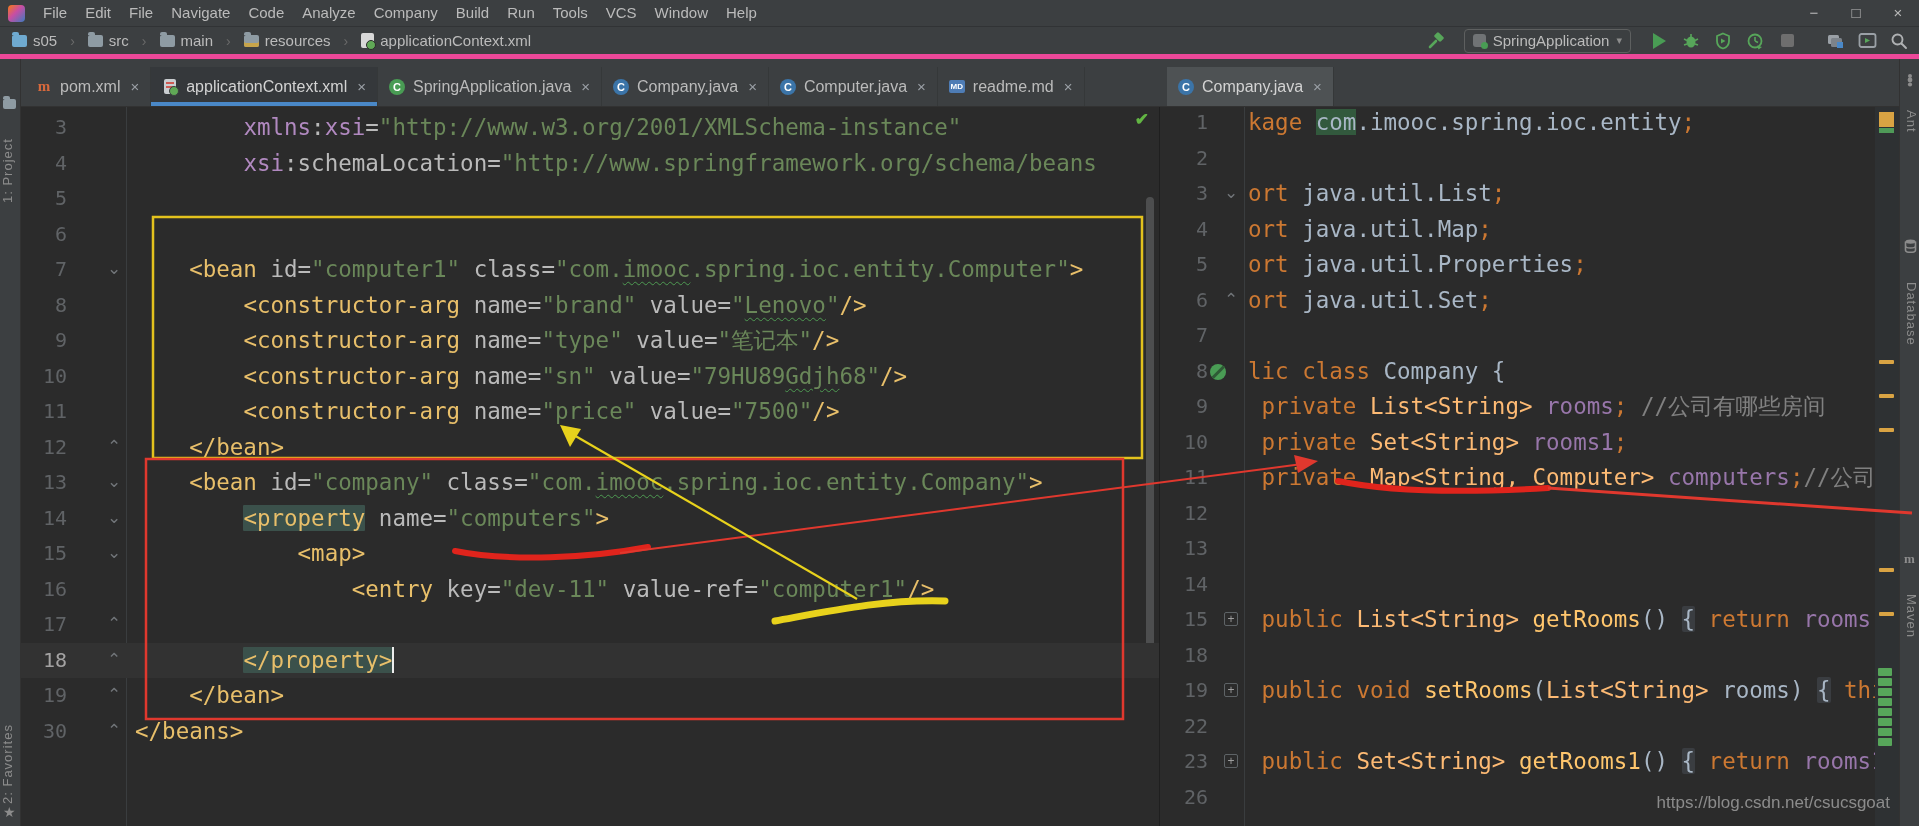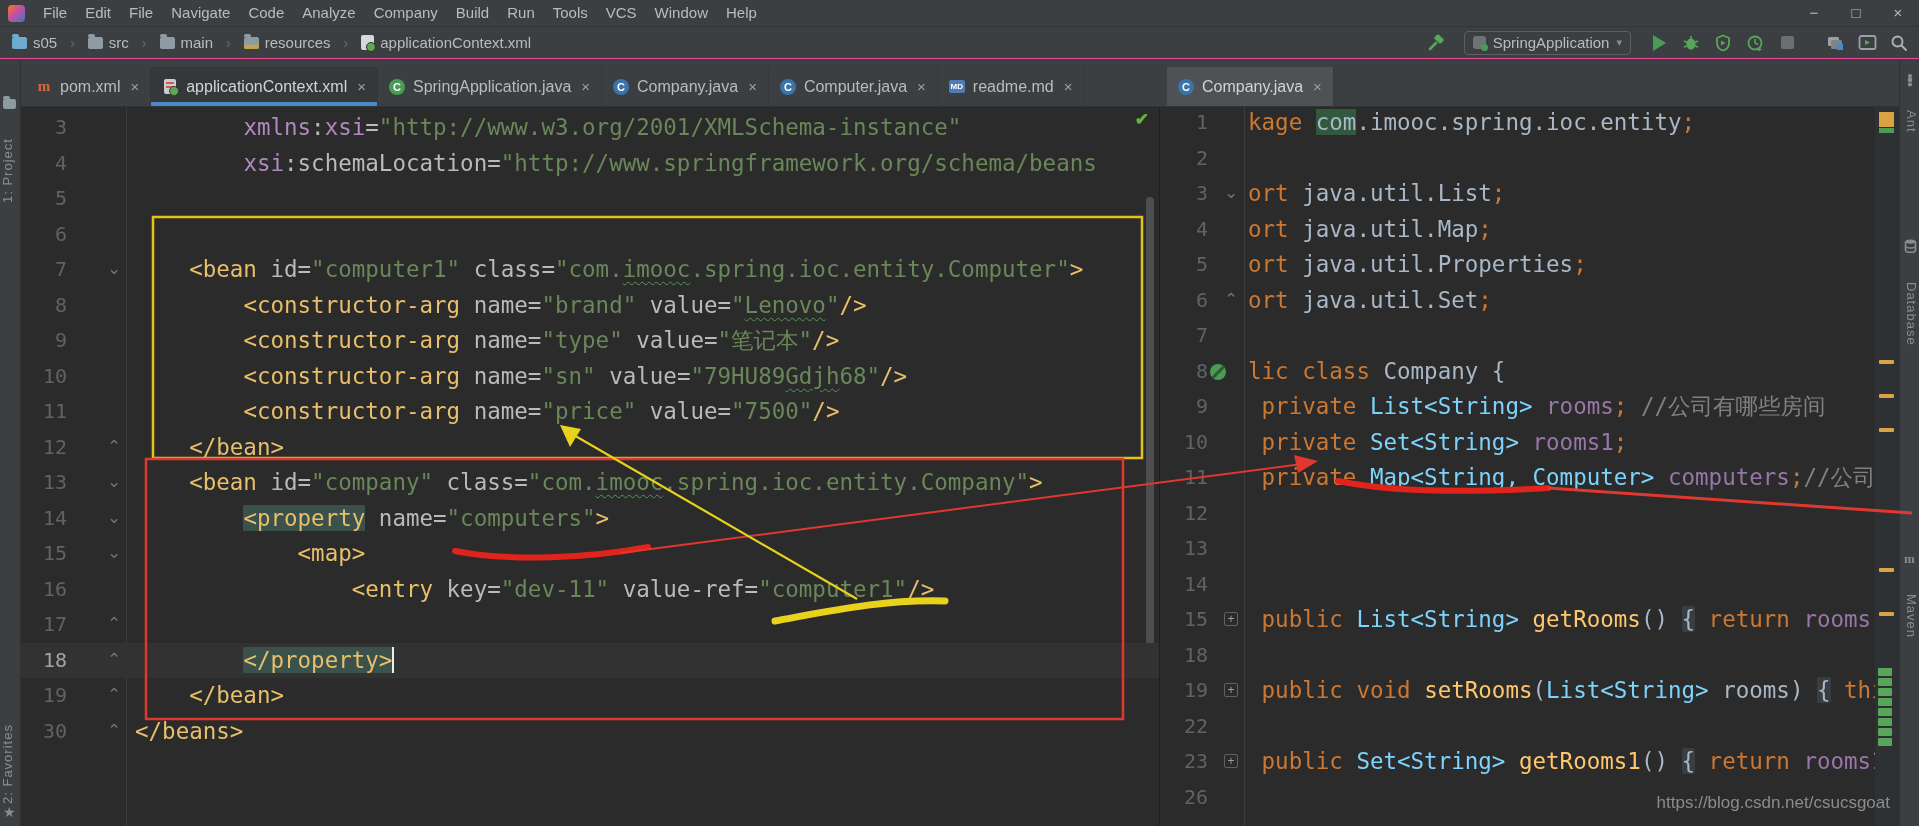--- a/index.html
+++ b/index.html
@@ -11,21 +11,21 @@
   .menubar{position:absolute;left:0;top:0;right:0;height:27px;background:#3C3F41;
     border-bottom:1px solid #313335;display:flex;align-items:center;z-index:5;}
   .logo{width:17px;height:17px;border-radius:4px;margin:0 9px 0 8px;
     background:linear-gradient(135deg,#F97A12 0%,#C74EA4 45%,#3B7BBF 100%);}
   .menu-item{padding:0 9px;font-size:15px;color:#BBBBBB;line-height:26px;cursor:default;}
   .win-title{margin-left:16px;font-size:14.5px;color:#787878;white-space:nowrap;overflow:hidden;flex:1;}
   .winbtns{display:flex;margin-left:auto;}
   .winbtn{width:42px;text-align:center;color:#B9B9B9;font-size:15px;line-height:26px;}
 
   .navbar{position:absolute;left:0;top:27px;right:0;height:32px;background:#3C3F41;
-    border-bottom:1px solid #ec4899;display:flex;align-items:center;padding-left:12px;z-index:5;}
+    border-bottom:5px solid #ec4899;display:flex;align-items:center;padding-left:12px;z-index:5;}
   .crumb{display:flex;align-items:center;gap:6px;font-size:15px;color:#BBBBBB;}
   .crumb-sep{color:#6A6A6A;margin:0 7px;font-size:14px;}
   .folder{width:15px;height:12px;background:#8E9BA3;border-radius:2px;position:relative;display:inline-block;}
   .folder:before{content:"";position:absolute;left:0;top:-3px;width:7px;height:3px;background:inherit;border-radius:2px 2px 0 0;}
   .folder.src-root{background:#6FAAD0;}
   .folder.res{background:#8E9BA3;box-shadow:inset 0 -4px 0 #C7A44A;}
   .fileicon-xml{width:13px;height:15px;background:#D8D8D8;border-radius:2px;position:relative;display:inline-block;}
   .fileicon-xml:after{content:"";position:absolute;right:-2px;bottom:-2px;width:8px;height:8px;border-radius:50%;background:#60A856;border:1px solid #2B2B2B;}
   .nav-right{margin-left:auto;display:flex;align-items:flex-end;gap:4px;margin-right:6px;}
   .tool-ic{width:28px;height:24px;display:flex;align-items:center;justify-content:center;}
@@ -88,21 +88,21 @@
     font-family:"DejaVu Sans",sans-serif;}
   .foldplus{position:absolute;top:10px;width:14px;height:14px;border:1px solid #5E6366;border-radius:2px;
     color:#9E9E9E;font-size:12px;line-height:12px;text-align:center;background:#2B2B2B;}
   .classdot{position:absolute;top:10px;width:16px;height:16px;border-radius:50%;background:#499C54;overflow:hidden;}
   .classdot:after{content:"";position:absolute;left:-2px;top:6px;width:22px;height:3px;background:#2F5A36;transform:rotate(-45deg);}
   .code{position:absolute;top:0;height:35.5px;line-height:35.5px;white-space:pre;
     font-family:"DejaVu Sans Mono",monospace;font-size:22.5px;color:#A9B7C6;}
   .clip{position:absolute;top:0;height:35.5px;right:0;overflow:hidden;}
   .clip .code{position:static;display:block;text-indent:-3ch;}
   .tk-tag{color:#E8BF6A;} .tk-at{color:#BABABA;} .tk-ns{color:#B189C0;}
-  .tk-val{color:#6A8759;} .tk-kw{color:#CC7832;} .tk-ty{color:#7dd3fc;}
+  .tk-val{color:#6A8759;} .tk-kw{color:#CC7832;} .tk-ty{color:#fdba74;}
   .tk-fd{color:#9876AA;} .tk-mt{color:#FFC66D;} .tk-cm{color:#808080;} .tk-pl{color:#A9B7C6;}
   .wv{text-decoration:underline wavy #4E9A52 1px;text-underline-offset:4px;}
   .hlt{background:#3B514B;border-radius:1px;}
   .hls{background:#32593D;}
   .hlf{background:#3A3D41;border-radius:2px;}
   .caret{display:inline-block;width:2px;height:26px;background:#EDEDED;vertical-align:-5px;}
 
   .scrollthumb{position:absolute;border-radius:4px;background:rgba(120,123,125,.45);}
   .okcheck{position:absolute;color:#62B543;font-size:17px;font-weight:bold;}
 

